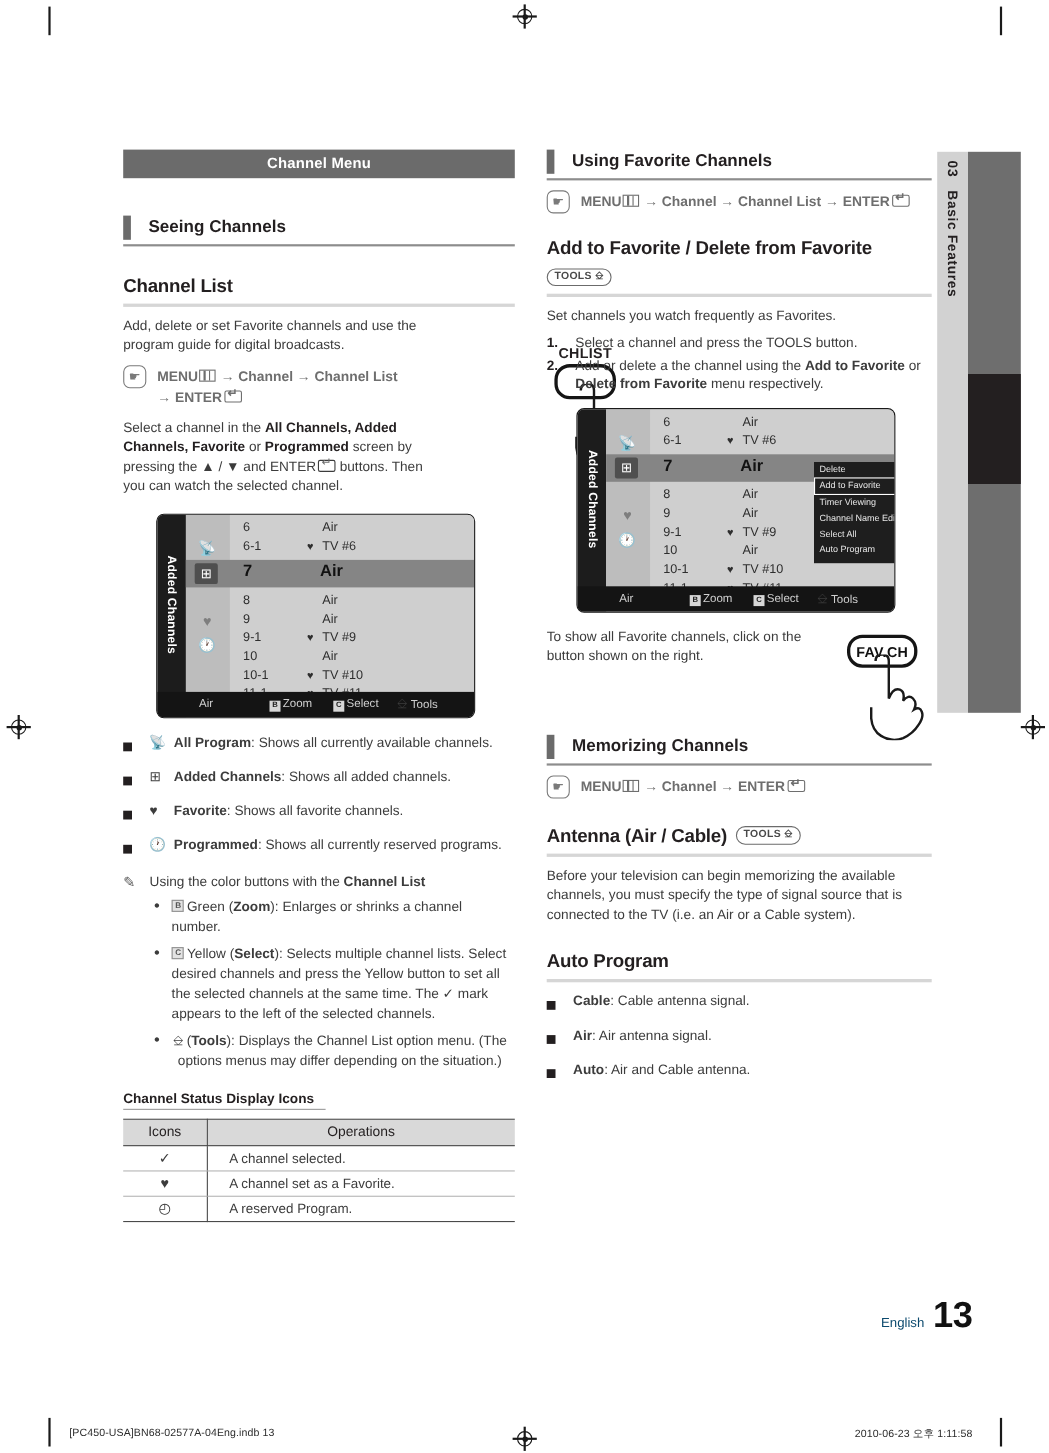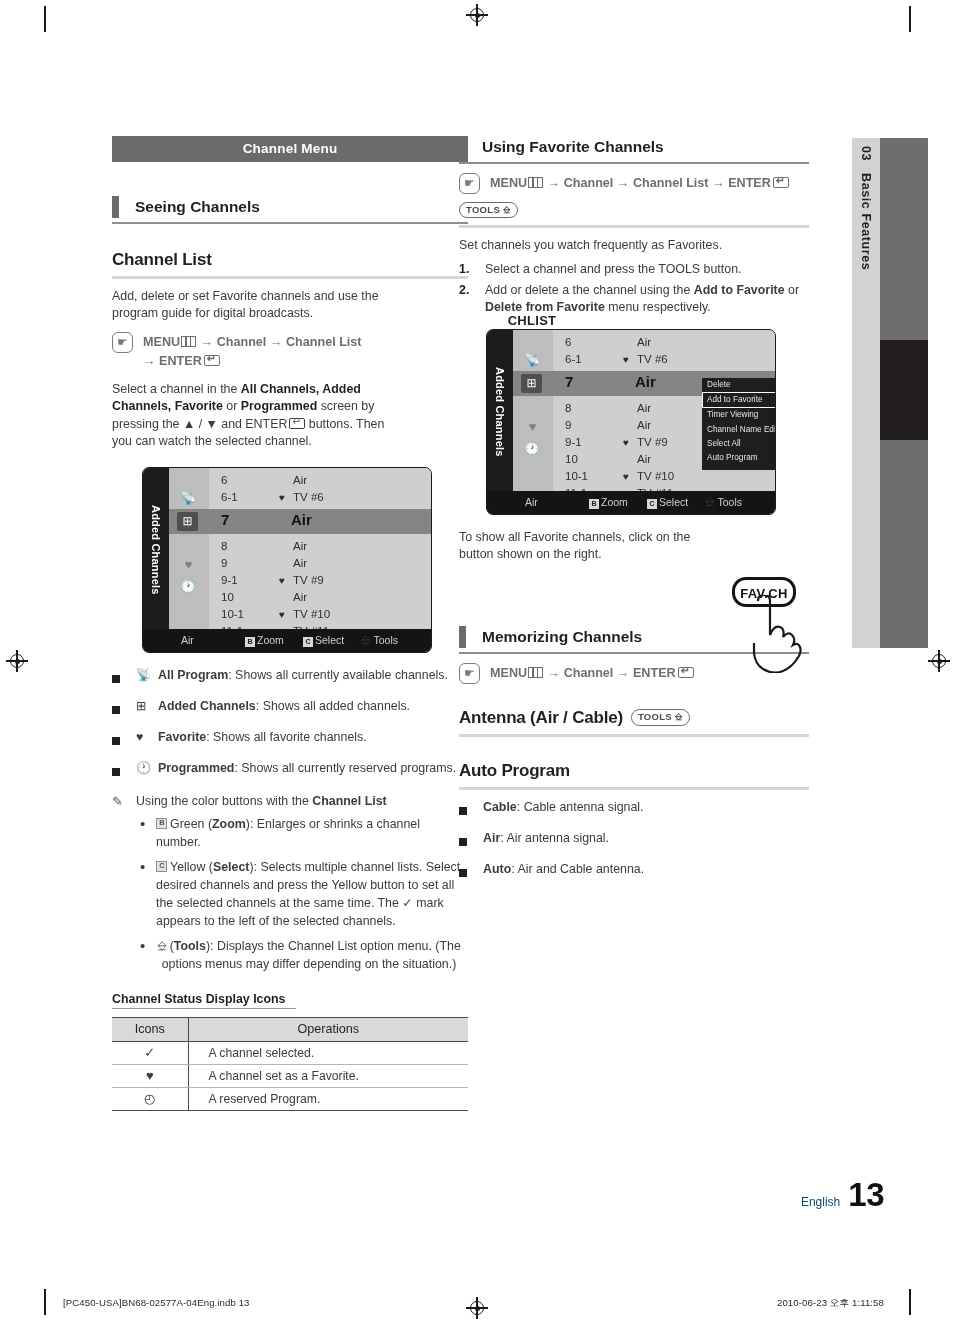--- a/index.html
+++ b/index.html
@@ -47,21 +47,21 @@
     position: absolute; left: 880px; top: 138px; width: 48px; height: 510px;
     background: #6e6e6e;
   }
   .side-bar-black {
     position: absolute; left: 880px; top: 340px; width: 48px; height: 100px;
     background: #231f20;
   }
 
   
   .col-left  { position: absolute; left: 112px; top: 136px; width: 356px; }
-  .col-right { position: absolute; left: 459px; top: 136px; width: 350px; }
+  .col-right { position: absolute; left: 497px; top: 136px; width: 350px; }
 
   
   .menu-banner {
     background: #6b6b6b; color: #ffffff;
     font-size: 13.5px; font-weight: bold;
     text-align: center; padding: 5px 0 6px; letter-spacing: .2px;
   }
   .sec-head {
     display: flex; align-items: center;
     margin-top: 30px; position: relative;
@@ -488,20 +488,21 @@
     <div class="path-row">
       <span class="hand-ico">☛</span>
       <span class="path-txt">
         <span>MENU</span><span class="glyph-menu"></span>
         → <span>Channel</span>
         → <span>Channel List</span>
         → <span>ENTER</span><span class="glyph-enter"></span>
       </span>
     </div>
 
+    <div class="h2" style="margin-top:22px;">Add to Favorite / Delete from Favorite</div>
     <div style="margin-top:5px;">
       <span class="tools-badge">
           <span>TOOLS</span>
           <span>⎒</span>
         </span>
     </div>
     <div class="h2-rule" style="margin-top:7px;"></div>
 
     <p class="body">Set channels you watch frequently as Favorites.</p>
 
@@ -615,20 +616,21 @@
 
     <div class="h2 with-tools" style="margin-top:24px;">
       <span>Antenna (Air / Cable)</span>
       <span class="tools-badge">
           <span>TOOLS</span>
           <span>⎒</span>
         </span>
     </div>
     <div class="h2-rule"></div>
 
+    <p class="body">Before your television can begin memorizing the available channels, you must specify the type of signal source that is connected to the TV (i.e. an Air or a Cable system).</p>
 
     <div class="h2" style="margin-top:24px;">Auto Program</div>
     <div class="h2-rule"></div>
 
     <ul class="sq" style="margin-top:6px;">
       <li>
         <span class="sqm"><i></i></span>
         <span><b>Cable</b><span>: Cable antenna signal.</span></span>
       </li>
       <li>

